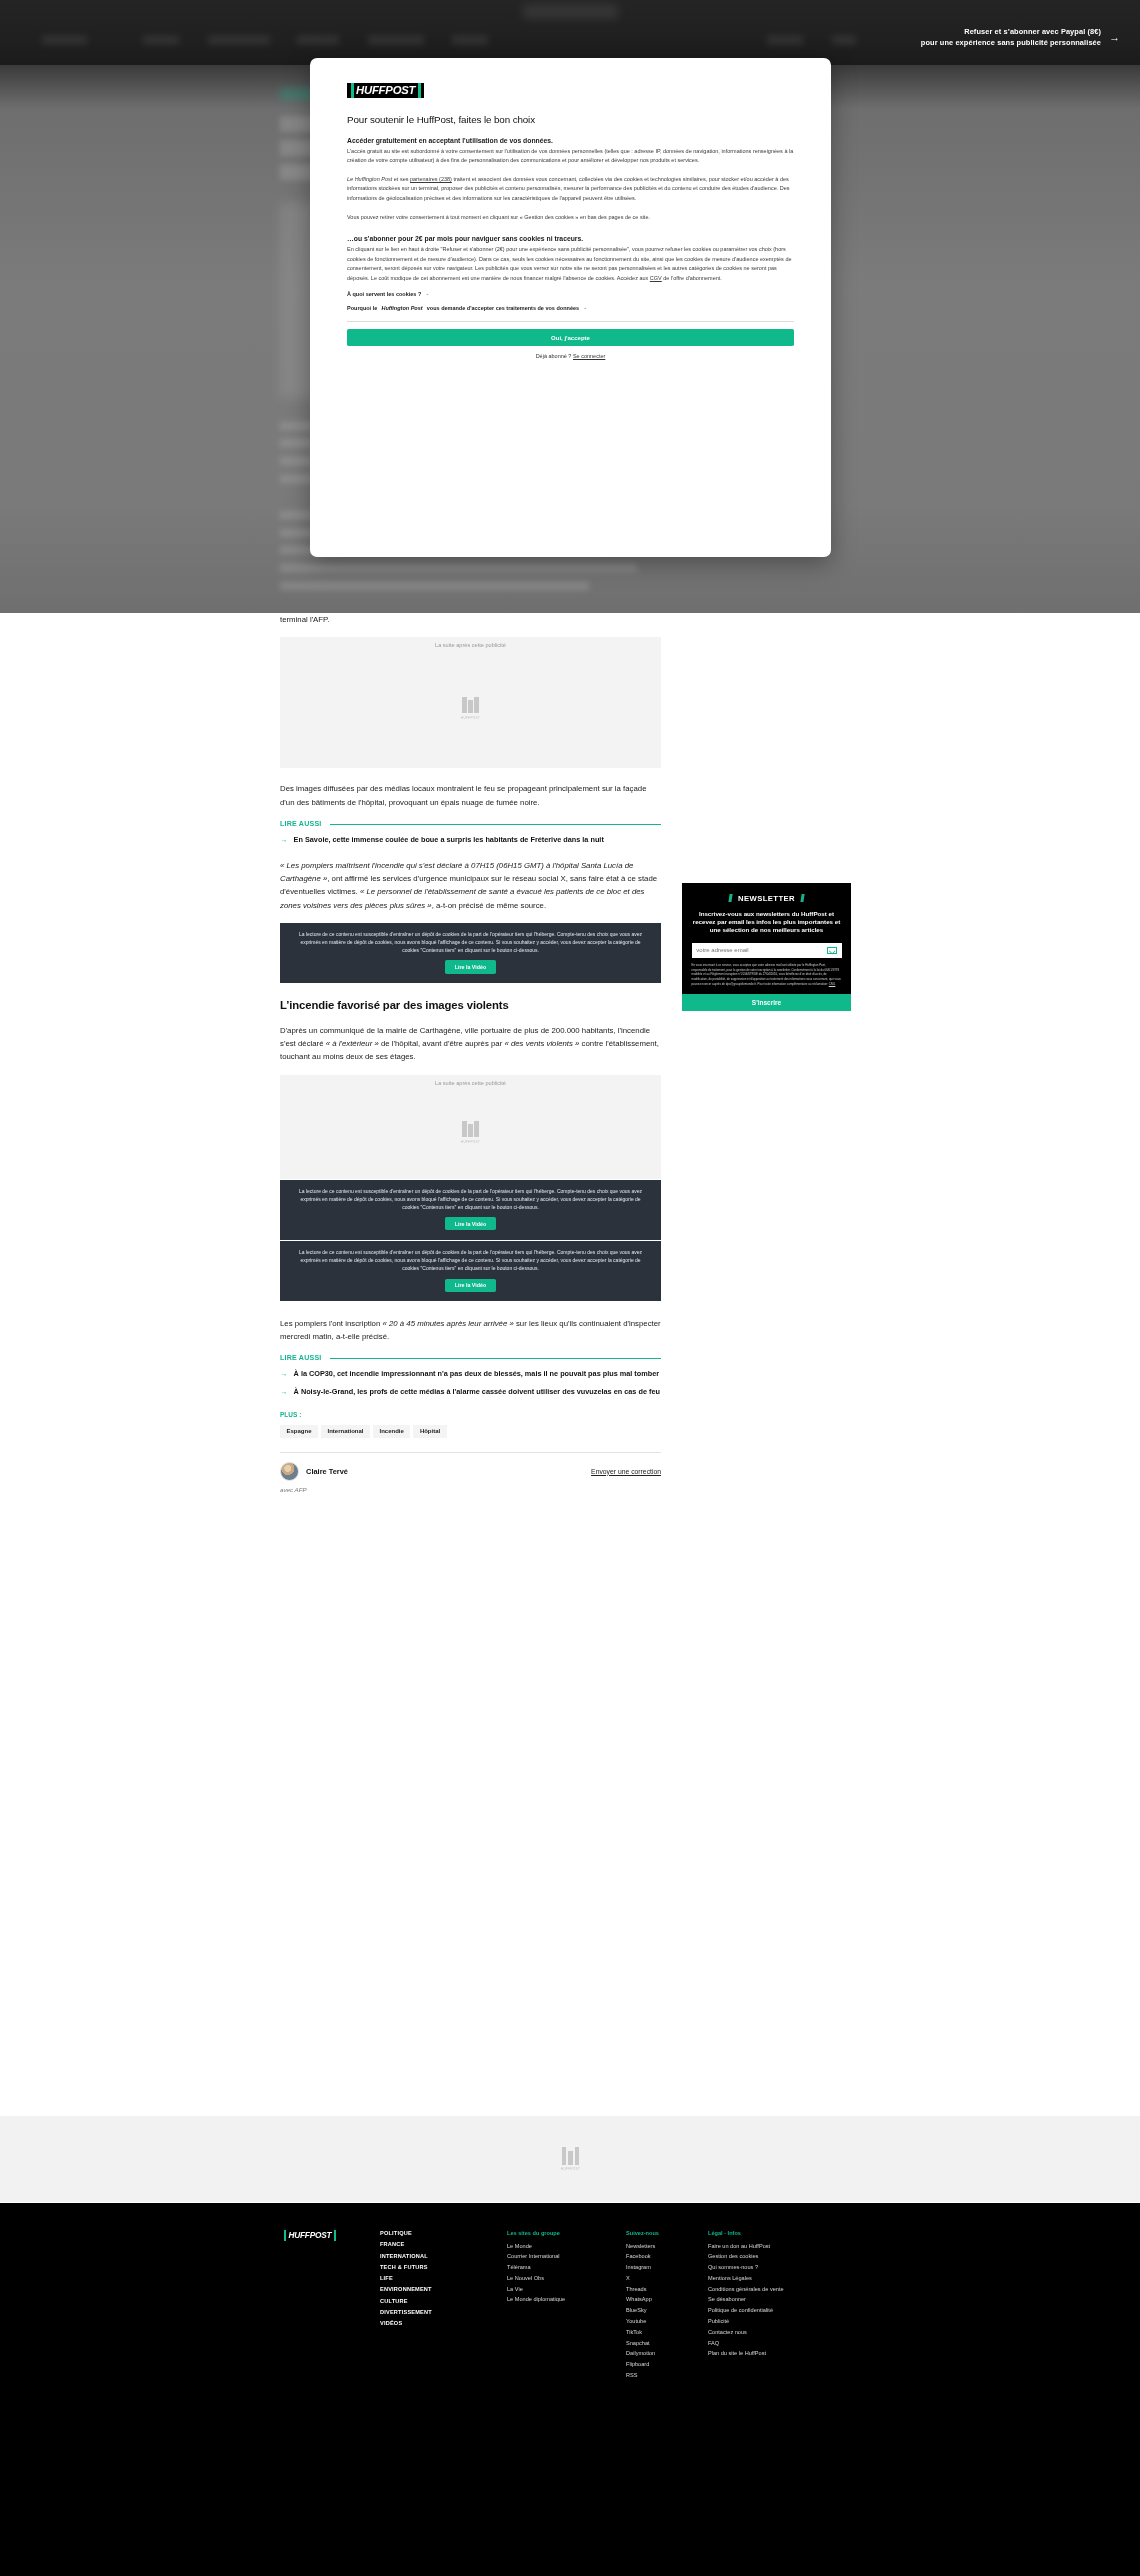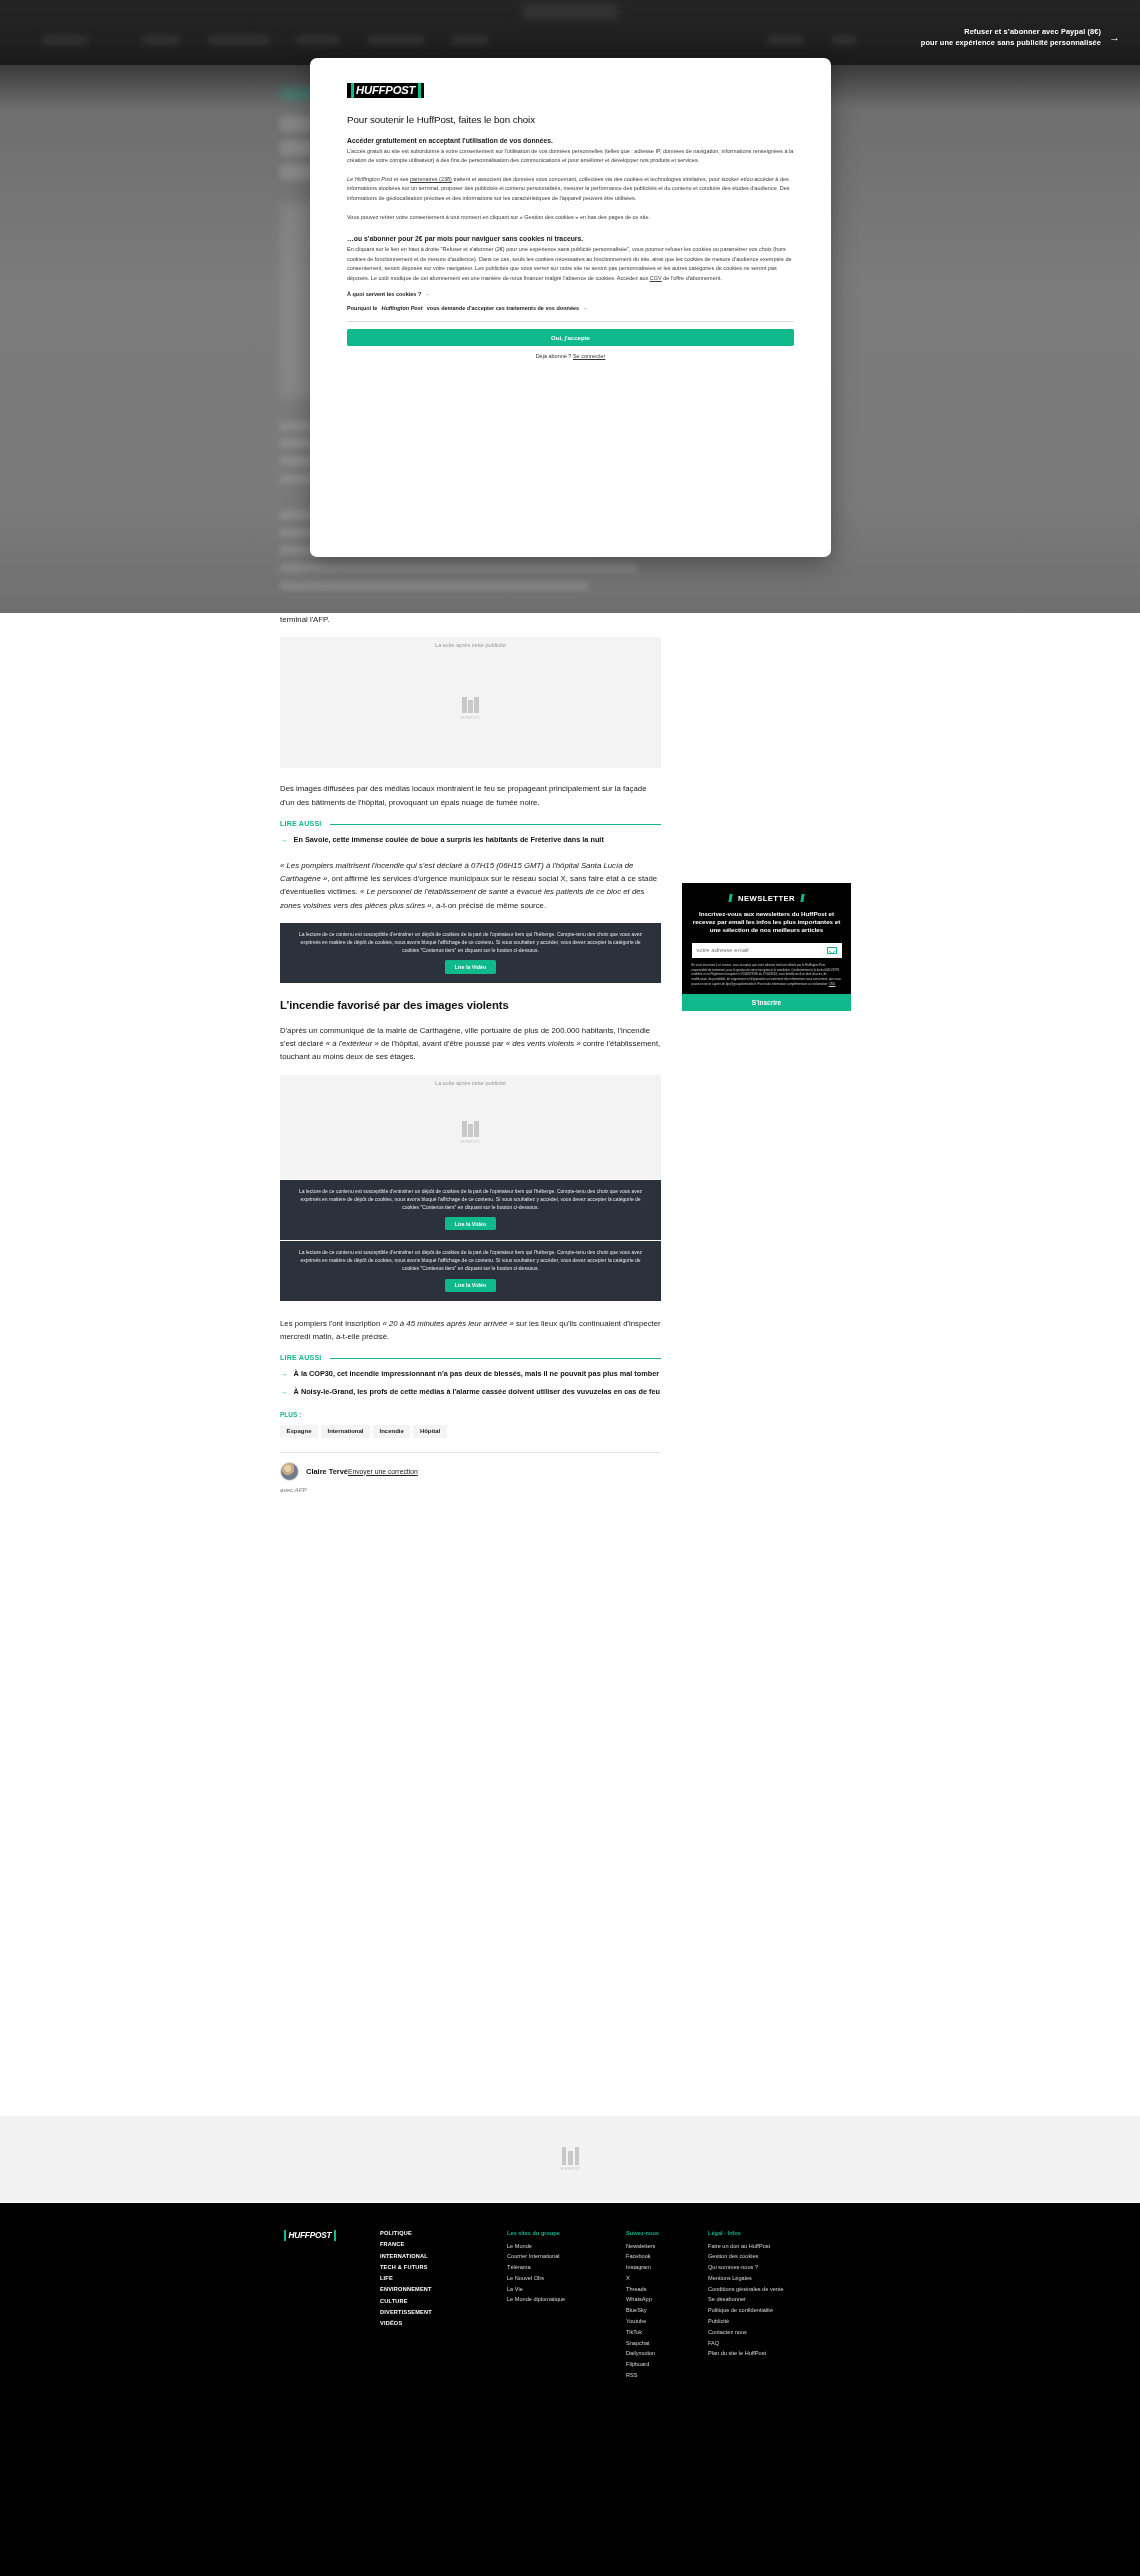--- a/index.html
+++ b/index.html
@@ -209,21 +209,21 @@
 
   
   .plus-lbl { color: #12b58e; font-size: 6.5px; font-weight: 700; margin-top: 2.4px; }
   .tags { display: flex; gap: 3px; margin-top: 7.1px; flex-wrap: wrap; }
   .tag {
     background: #f4f4f4; color: #222; font-size: 6px; font-weight: 600;
     padding: 3.6px 6.5px; cursor: pointer;
   }
   .auth-sep { border: 0; border-top: 0.6px solid #e3e3e3; margin-top: 14.3px; }
   .auth-row {
-    display: flex; align-items: center; 
+    display: flex; align-items: center; justify-content: space-between;
     margin-top: 8.3px;
   }
   .auth-left { display: flex; align-items: center; gap: 7.1px; }
   .avatar {
     width: 19px; height: 19px; border-radius: 50%;
     background: radial-gradient(circle at 40% 32%, #e6cfae 0 22%, #c9a882 23% 42%, #6d7f8e 43% 100%);
     border: 0.6px solid #ddd;
   }
   .auth-name { font-size: 7.4px; font-weight: 700; color: #111; }
   .correction { font-size: 6.8px; color: #222; text-decoration: underline; cursor: pointer; }
@@ -387,21 +387,21 @@
       </p>
 
       <div class="blocked" style="margin-bottom:15.5px">
         <p>La lecture de ce contenu est susceptible d'entraîner un dépôt de cookies de la part de l'opérateur tiers qui l'héberge. Compte-tenu des choix que vous avez exprimés en matière de dépôt de cookies, nous avons bloqué l'affichage de ce contenu. Si vous souhaitez y accéder, vous devez accepter la catégorie de cookies "Contenus tiers" en cliquant sur le bouton ci-dessous.</p>
         <button class="v-btn">Lire la Vidéo</button>
       </div>
 
       <h2 class="art">L’incendie favorisé par des images violents</h2>
 
       <p class="art">
-        <span>D'après un communiqué de la mairie de Carthagène, ville portuaire de plus de 200.000 habitants, l'incendie s'est déclaré </span><i>« à l'extérieur »</i><span> de l'hôpital, avant d'être poussé par </span><i>« des vents violents »</i><span> contre l'établissement, touchant au moins deux de ses étages.</span>
+        <span>D'après un communiqué de la mairie de Carthagène, ville portuaire de plus de 200.000 habitants, l'incendie s'est déclaré </span><i>« à l'extérieur »</i><span> de l'hôpital, avant d'être auprès par </span><i>« des vents violents »</i><span> contre l'établissement, touchant au moins deux de ses étages.</span>
       </p>
 
       <div class="ad-slot" style="height:104px;margin-bottom:1.2px;">
         <div class="ad-label">La suite après cette publicité</div>
         <div class="ad-mark">
           <div class="ad-bars">
               <span></span>
               <span></span>
               <span></span>
             </div>

